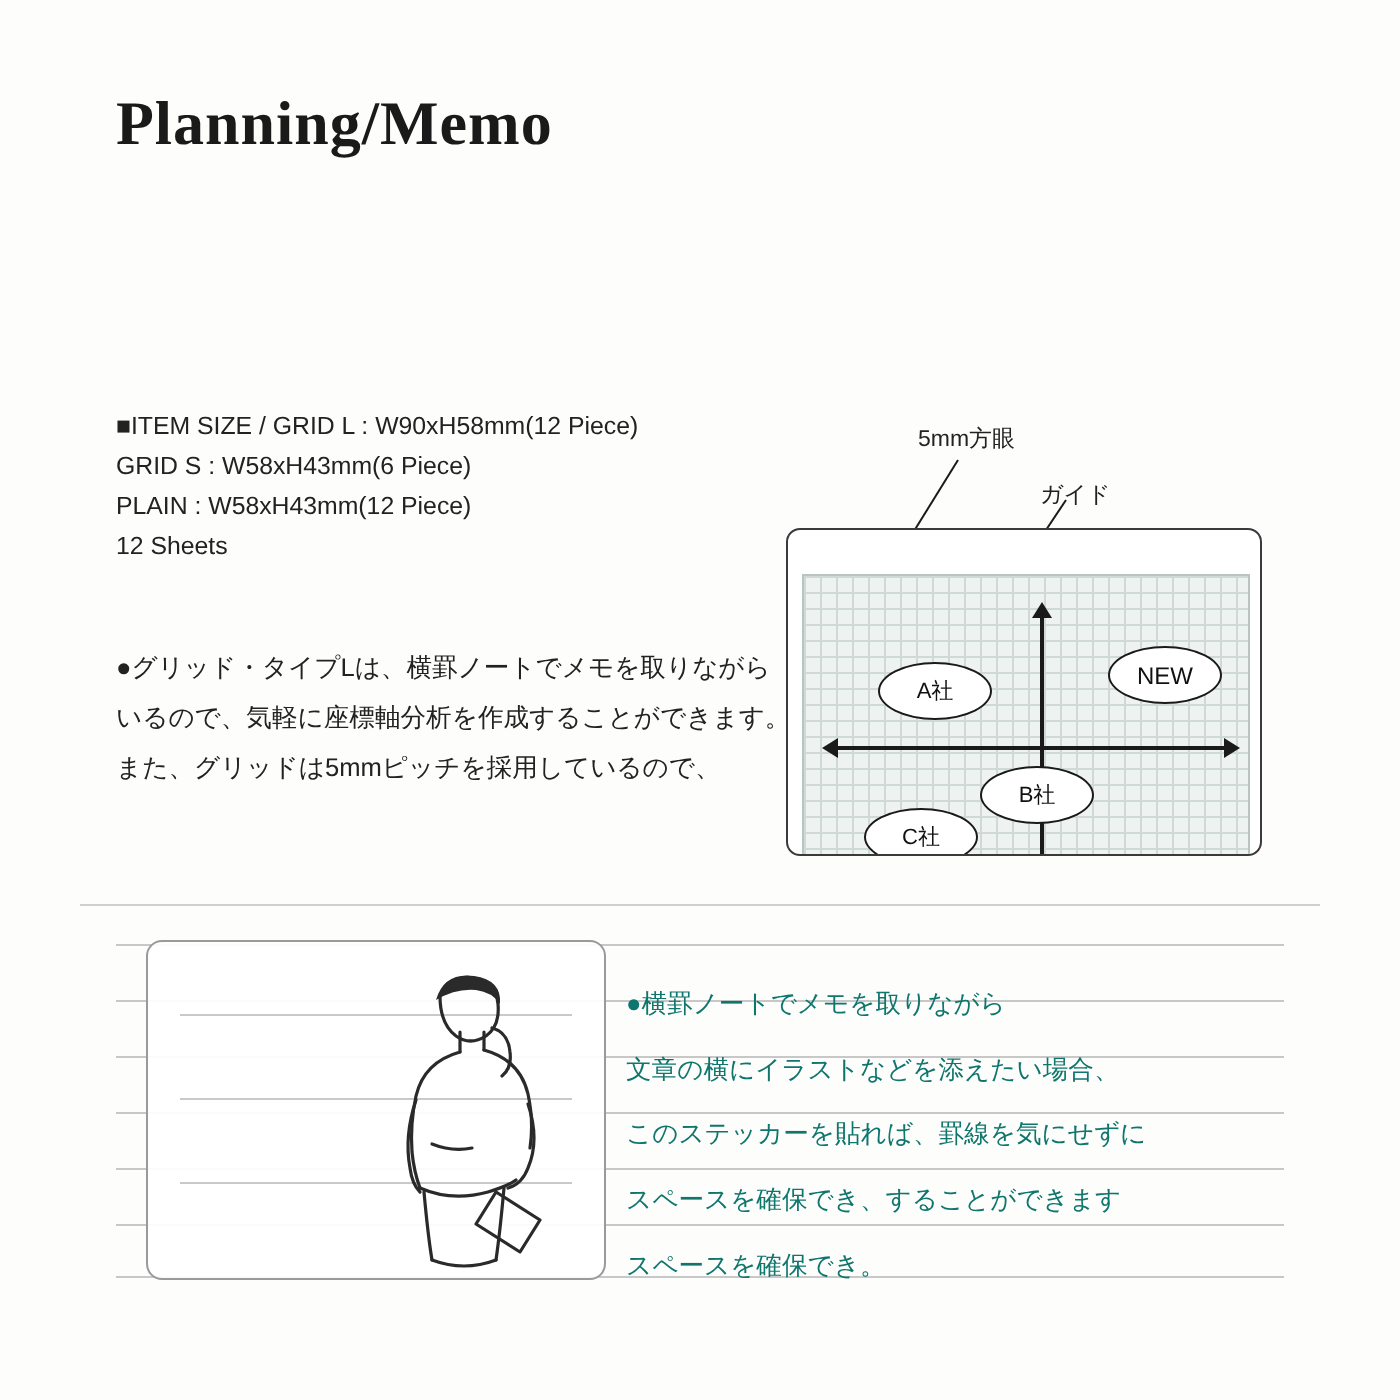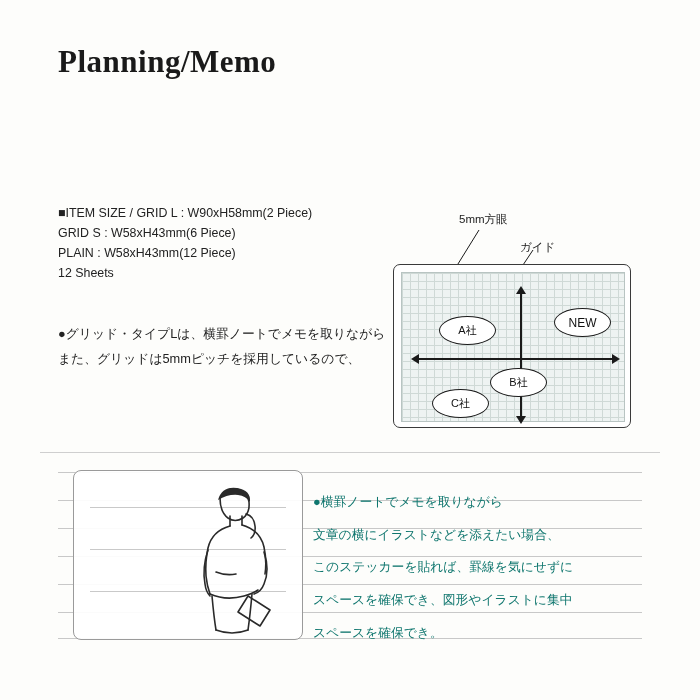--- a/index.html
+++ b/index.html
@@ -81,21 +81,21 @@
     left: 0; top: 0;
     width: 236px;
     height: 162px;
     background: #ffffff;
     border: 1px solid #3a3a3a;
     border-radius: 7px;
     overflow: hidden;
   }
   .grid-inner {
     position: absolute;
-    left: 7px; top: 7px;
+    left: 7px; top: 22px;
     width: 222px;
     height: 148px;
     background:
       repeating-linear-gradient(to right, #cfd9d6 0 1px, transparent 1px 8px),
       repeating-linear-gradient(to bottom, #cfd9d6 0 1px, transparent 1px 8px),
       #eef3f2;
     border: 1px solid #b8c4c2;
   }
   .axis-h, .axis-v {
     position: absolute;
@@ -205,28 +205,29 @@
 </style>
 </head>
 <body>
 
 <div class="page">
 
   <div class="title">Planning/Memo</div>
 
 
   <div class="spec">
-    <div>■ITEM SIZE / GRID L : W90xH58mm(2 Piece)</div>
+    <div>■ITEM SIZE / GRID L : W90xH58mm(12 Piece)</div>
     <div>GRID S : W58xH43mm(6 Piece)</div>
     <div>PLAIN : W58xH43mm(12 Piece)</div>
     <div>12 Sheets</div>
   </div>
 
   <div class="desc">
     <div>●グリッド・タイプLは、横罫ノートでメモを取りながら</div>
+    <div>いるので、気軽に座標軸分析を作成することができます。</div>
     <div>また、グリッドは5mmピッチを採用しているので、</div>
   </div>
 
   <div class="callout lbl-5mm">5mm方眼</div>
   <svg style="position:absolute;left:393px;top:222px;width:240px;height:60px;">
     <line x1="86" y1="8" x2="60" y2="50" stroke="#1a1a1a" stroke-width="1"></line>
     <line x1="140" y1="28" x2="124" y2="52" stroke="#1a1a1a" stroke-width="1"></line>
   </svg>
   <div class="callout lbl-guide">ガイド</div>
 
@@ -293,17 +294,17 @@
 
         <path d="M72 120 l22 14 l-10 16 l-22 -14 z"></path>
       </g>
     </svg>
   </div>
 
   <div class="bottom-text">
     <div>●横罫ノートでメモを取りながら</div>
     <div>文章の横にイラストなどを添えたい場合、</div>
     <div>このステッカーを貼れば、罫線を気にせずに</div>
-    <div>スペースを確保でき、図形やイラストに集中</div>
+    <div>スペースを確保でき、することができます</div>
     <div>スペースを確保でき。</div>
   </div>
 
 </div>
 
 </body></html>

